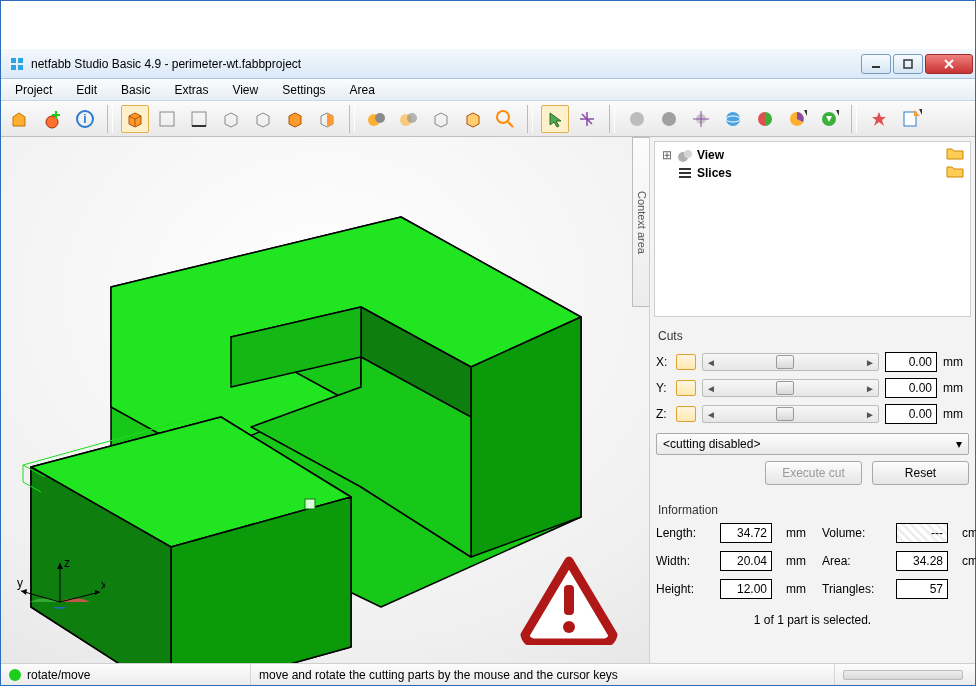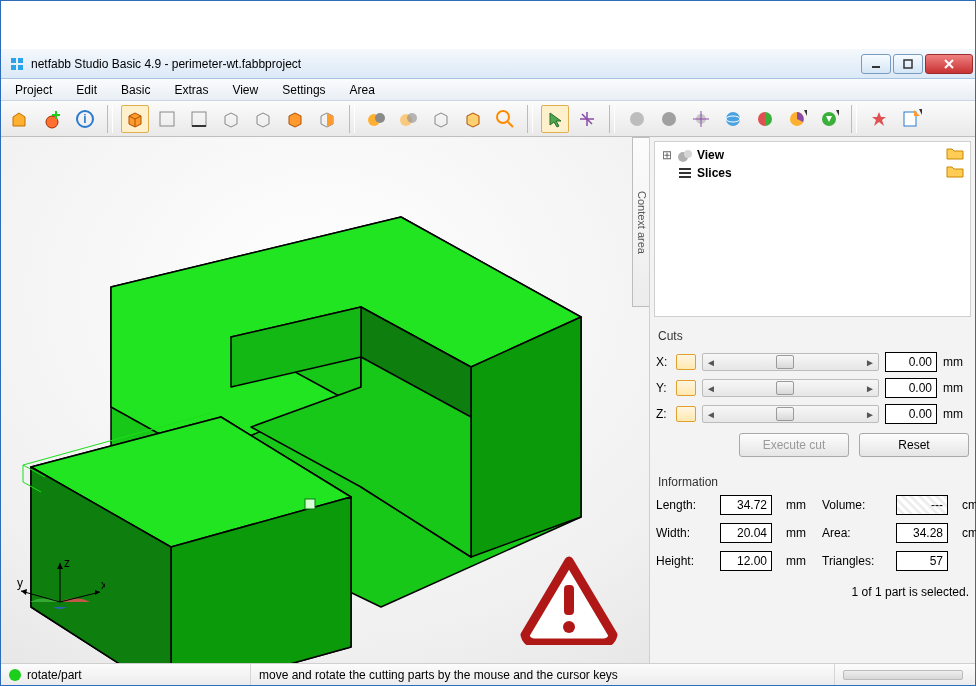--- a/index.html
+++ b/index.html
@@ -41,24 +41,24 @@
   .slider { flex:1; height:18px; border:1px solid #bcbcbc; background:linear-gradient(#f7f7f7,#e6e6e6); display:flex; align-items:center; position:relative; border-radius:2px;}
   .slider .arrow { width:16px; text-align:center; color:#555; font-size:10px;}
   .slider .track { flex:1; height:100%; position:relative; }
   .slider .thumb { position:absolute; top:1px; left:40%; width:18px; height:14px; background:linear-gradient(#f8f8f8,#d8d8d8); border:1px solid #9a9a9a; border-radius:2px;}
   .numbox { width:52px; height:20px; border:1px solid #000; background:#fff; text-align:right; padding:2px 4px; }
   .unit { width:26px; color:#000; }
   .combo { height:22px; border:1px solid #aaa; background:linear-gradient(#fdfdfd,#e9e9e9); display:flex; align-items:center; padding:0 6px; justify-content:space-between; border-radius:2px;}
   .btnrow { display:flex; gap:10px; margin-top:6px; justify-content:flex-end;}
   .btn { height:24px; border:1px solid #a9a9a9; background:linear-gradient(#fdfdfd,#e5e5e5); border-radius:3px; display:flex; align-items:center; justify-content:center; padding:0 10px; }
   .btn.disabled { color:#9a9a9a; }
-  .btn.wide { width:110px; }
+  .btn.wide { width:97px; }
   .infogrid { display:grid; grid-template-columns: 56px 58px 28px 66px 58px 30px; row-gap:8px; column-gap:6px; align-items:center; margin-top:4px;gap:8px;}
   .infogrid .lab { color:#000; }
-  .selmsg { text-align:right; margin:14px 0 4px; color:#000; }
+  .selmsg { text-align:center; margin:14px 0 4px; color:#000; }
   
   .statusbar { height:22px; border-top:1px solid #cfcfcf; background:linear-gradient(#fcfcfc,#ececec); display:flex; align-items:center; }
   .statusbar .cell { height:100%; display:flex; align-items:center; padding:0 8px; border-right:1px solid #d6d6d6; }
   .dot { width:12px; height:12px; background:#1bcf1b; border-radius:50%; margin-right:6px; }
   .sb-handle { width:120px; height:10px; background:linear-gradient(#eee,#d8d8d8); border:1px solid #bbb; border-radius:2px; margin-right:8px;}
   .numbox.ro { border:1px solid #000; }
   .numbox.blank { background:repeating-linear-gradient(45deg,#fff,#fff 3px,#eee 3px,#eee 6px); }
   svg { display:block; }
 </style>
 </head>
@@ -386,20 +386,24 @@
           <div class="slider">
               <span class="arrow">◄</span>
               <div class="track">
                 <div class="thumb"></div>
               </div>
               <span class="arrow">►</span>
             </div>
           <div class="numbox">0.00</div>
           <span class="unit">mm</span>
         </div>
+        <div class="combo" style="margin-top:6px;">
+          <span>&lt;cutting disabled&gt;</span>
+          <span>▾</span>
+        </div>
         <div class="btnrow">
           <div class="btn wide disabled">Execute cut</div>
           <div class="btn wide">Reset</div>
         </div>
       </div>
 
       <div class="section" style="margin-top:10px;">
         <div class="hdr">Information</div>
         <div class="infogrid">
           <span class="lab">Length:</span>
@@ -424,21 +428,21 @@
           <span class="lab"></span>
         </div>
         <div class="selmsg">1 of 1 part is selected.</div>
       </div>
     </div>
   </div>
 
   <div class="statusbar">
     <div class="cell" style="width:250px">
       <span class="dot"></span>
-      <span>rotate/part</span>
+      <span>rotate/move</span>
     </div>
     <div class="cell" style="flex:1">
       <span>move and rotate the cutting parts by the mouse and the cursor keys</span>
     </div>
     <div class="cell" style="border:none; padding-right:4px;">
       <div class="sb-handle"></div>
     </div>
   </div>
 
 </div>

